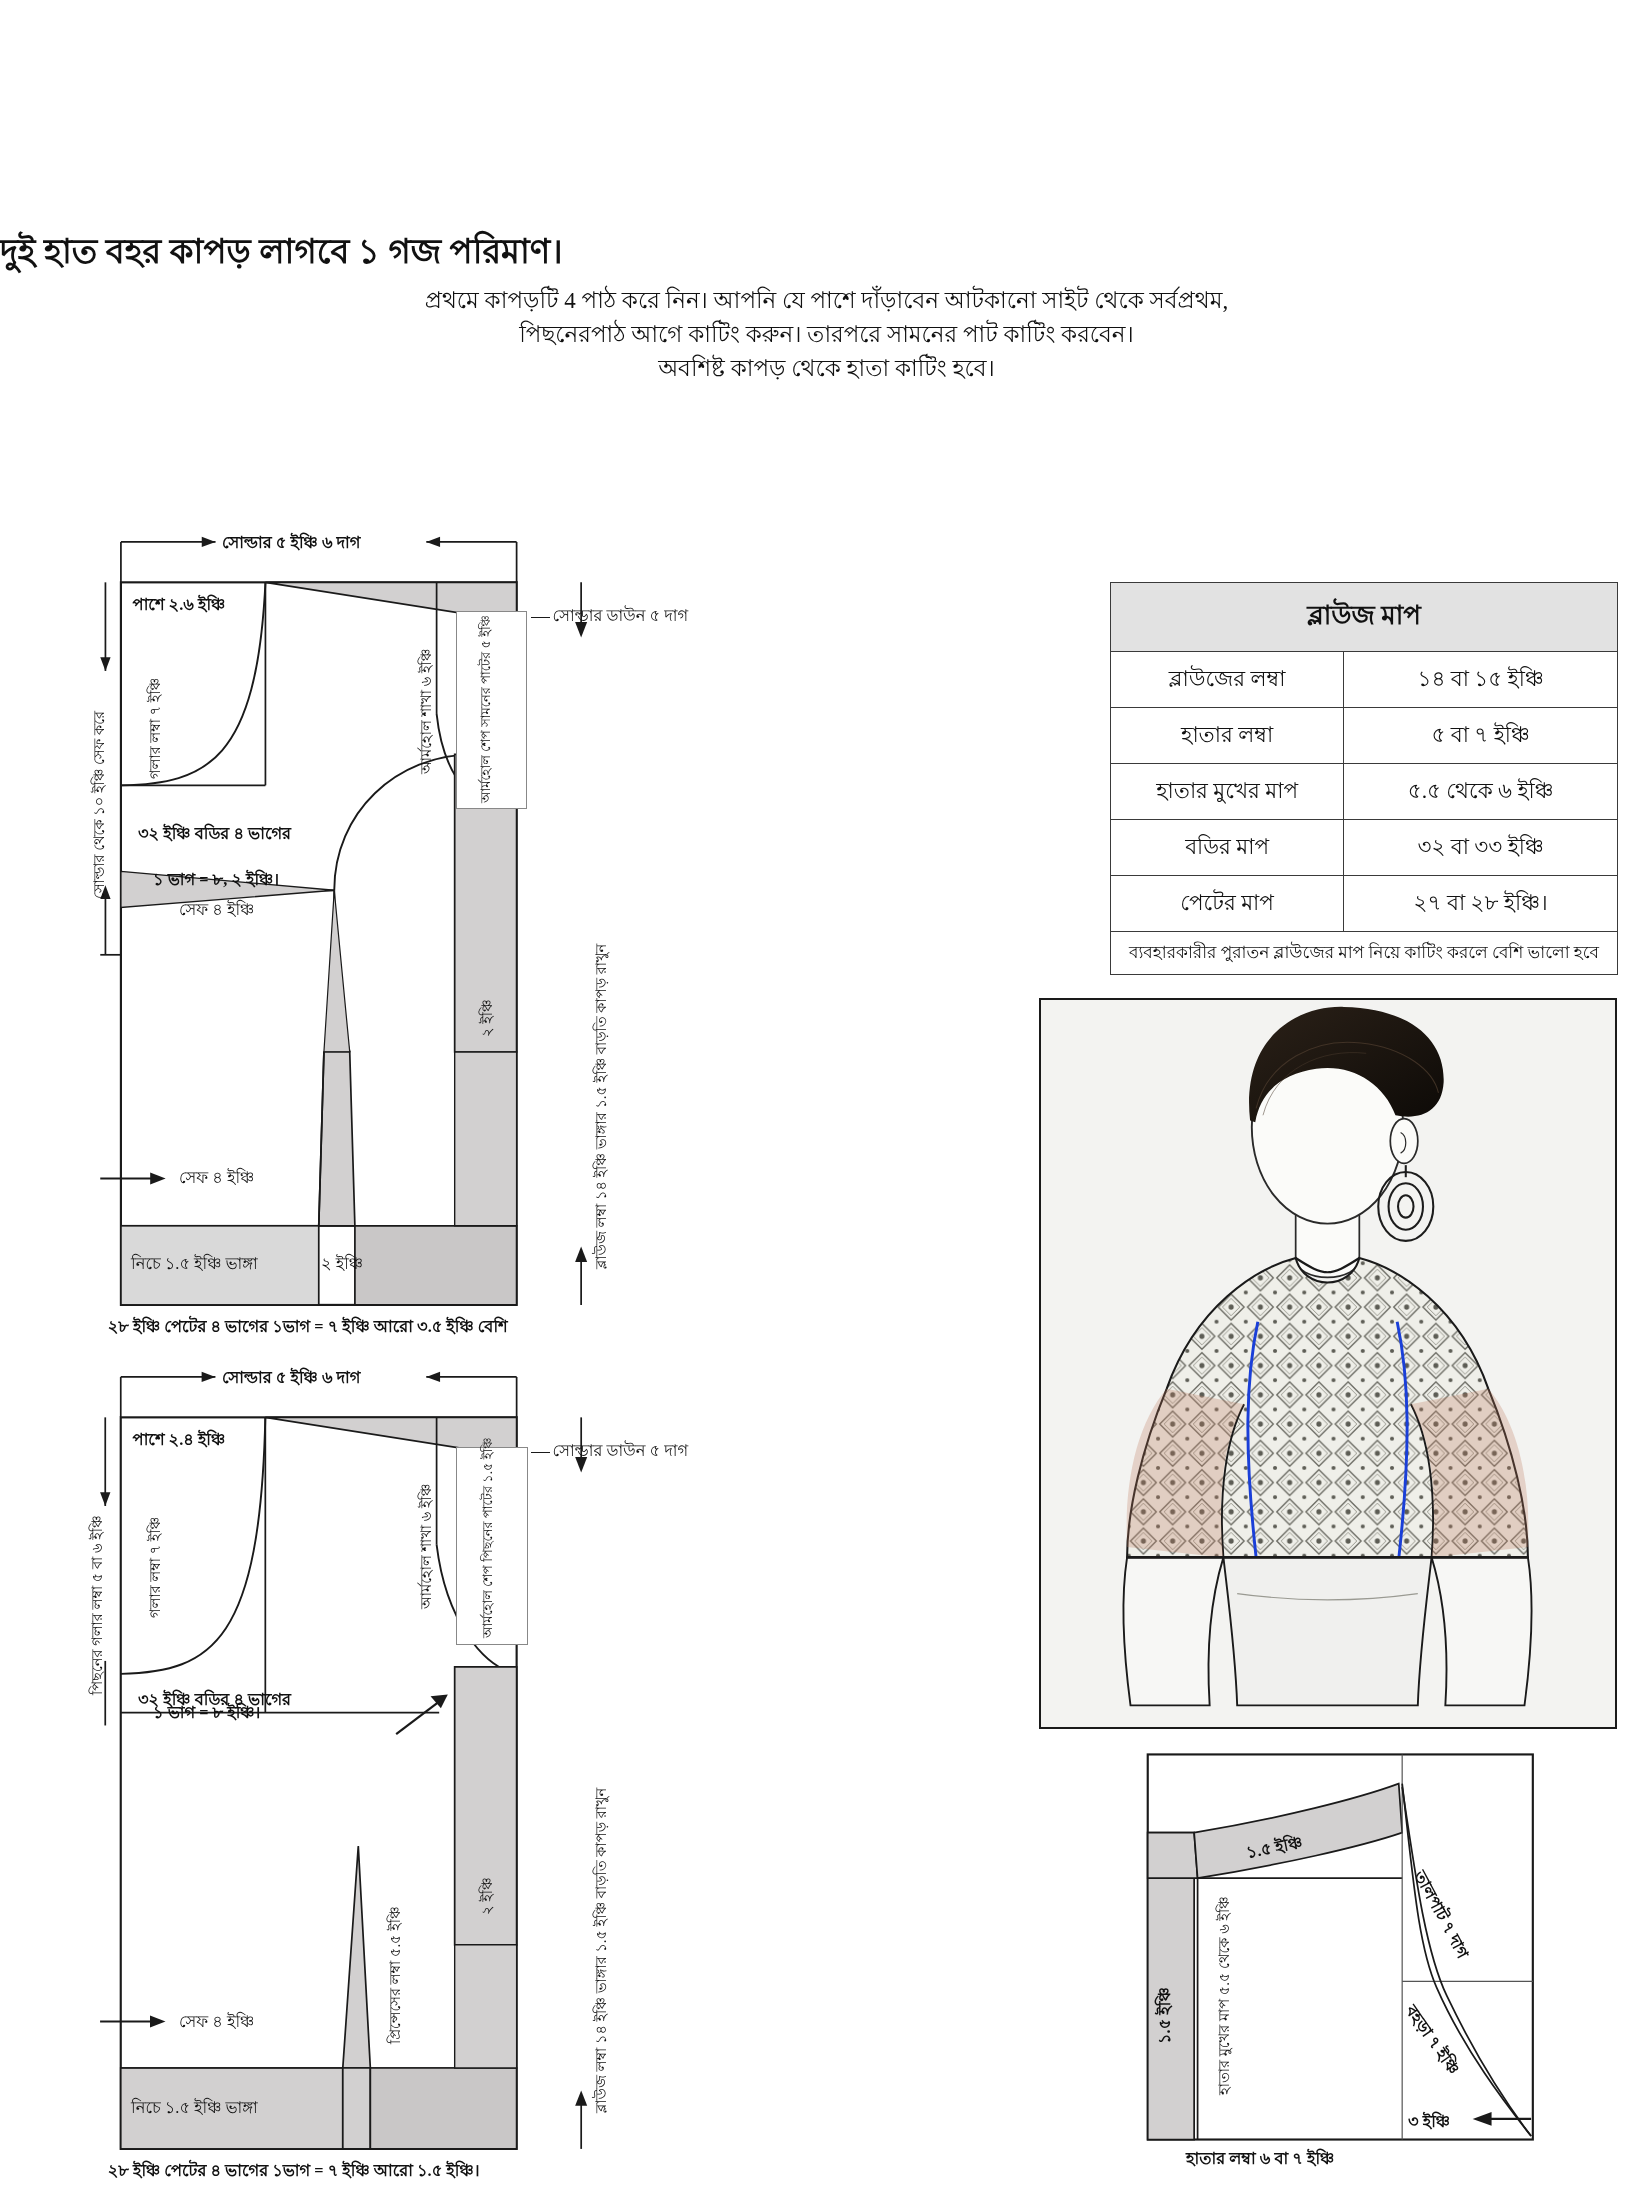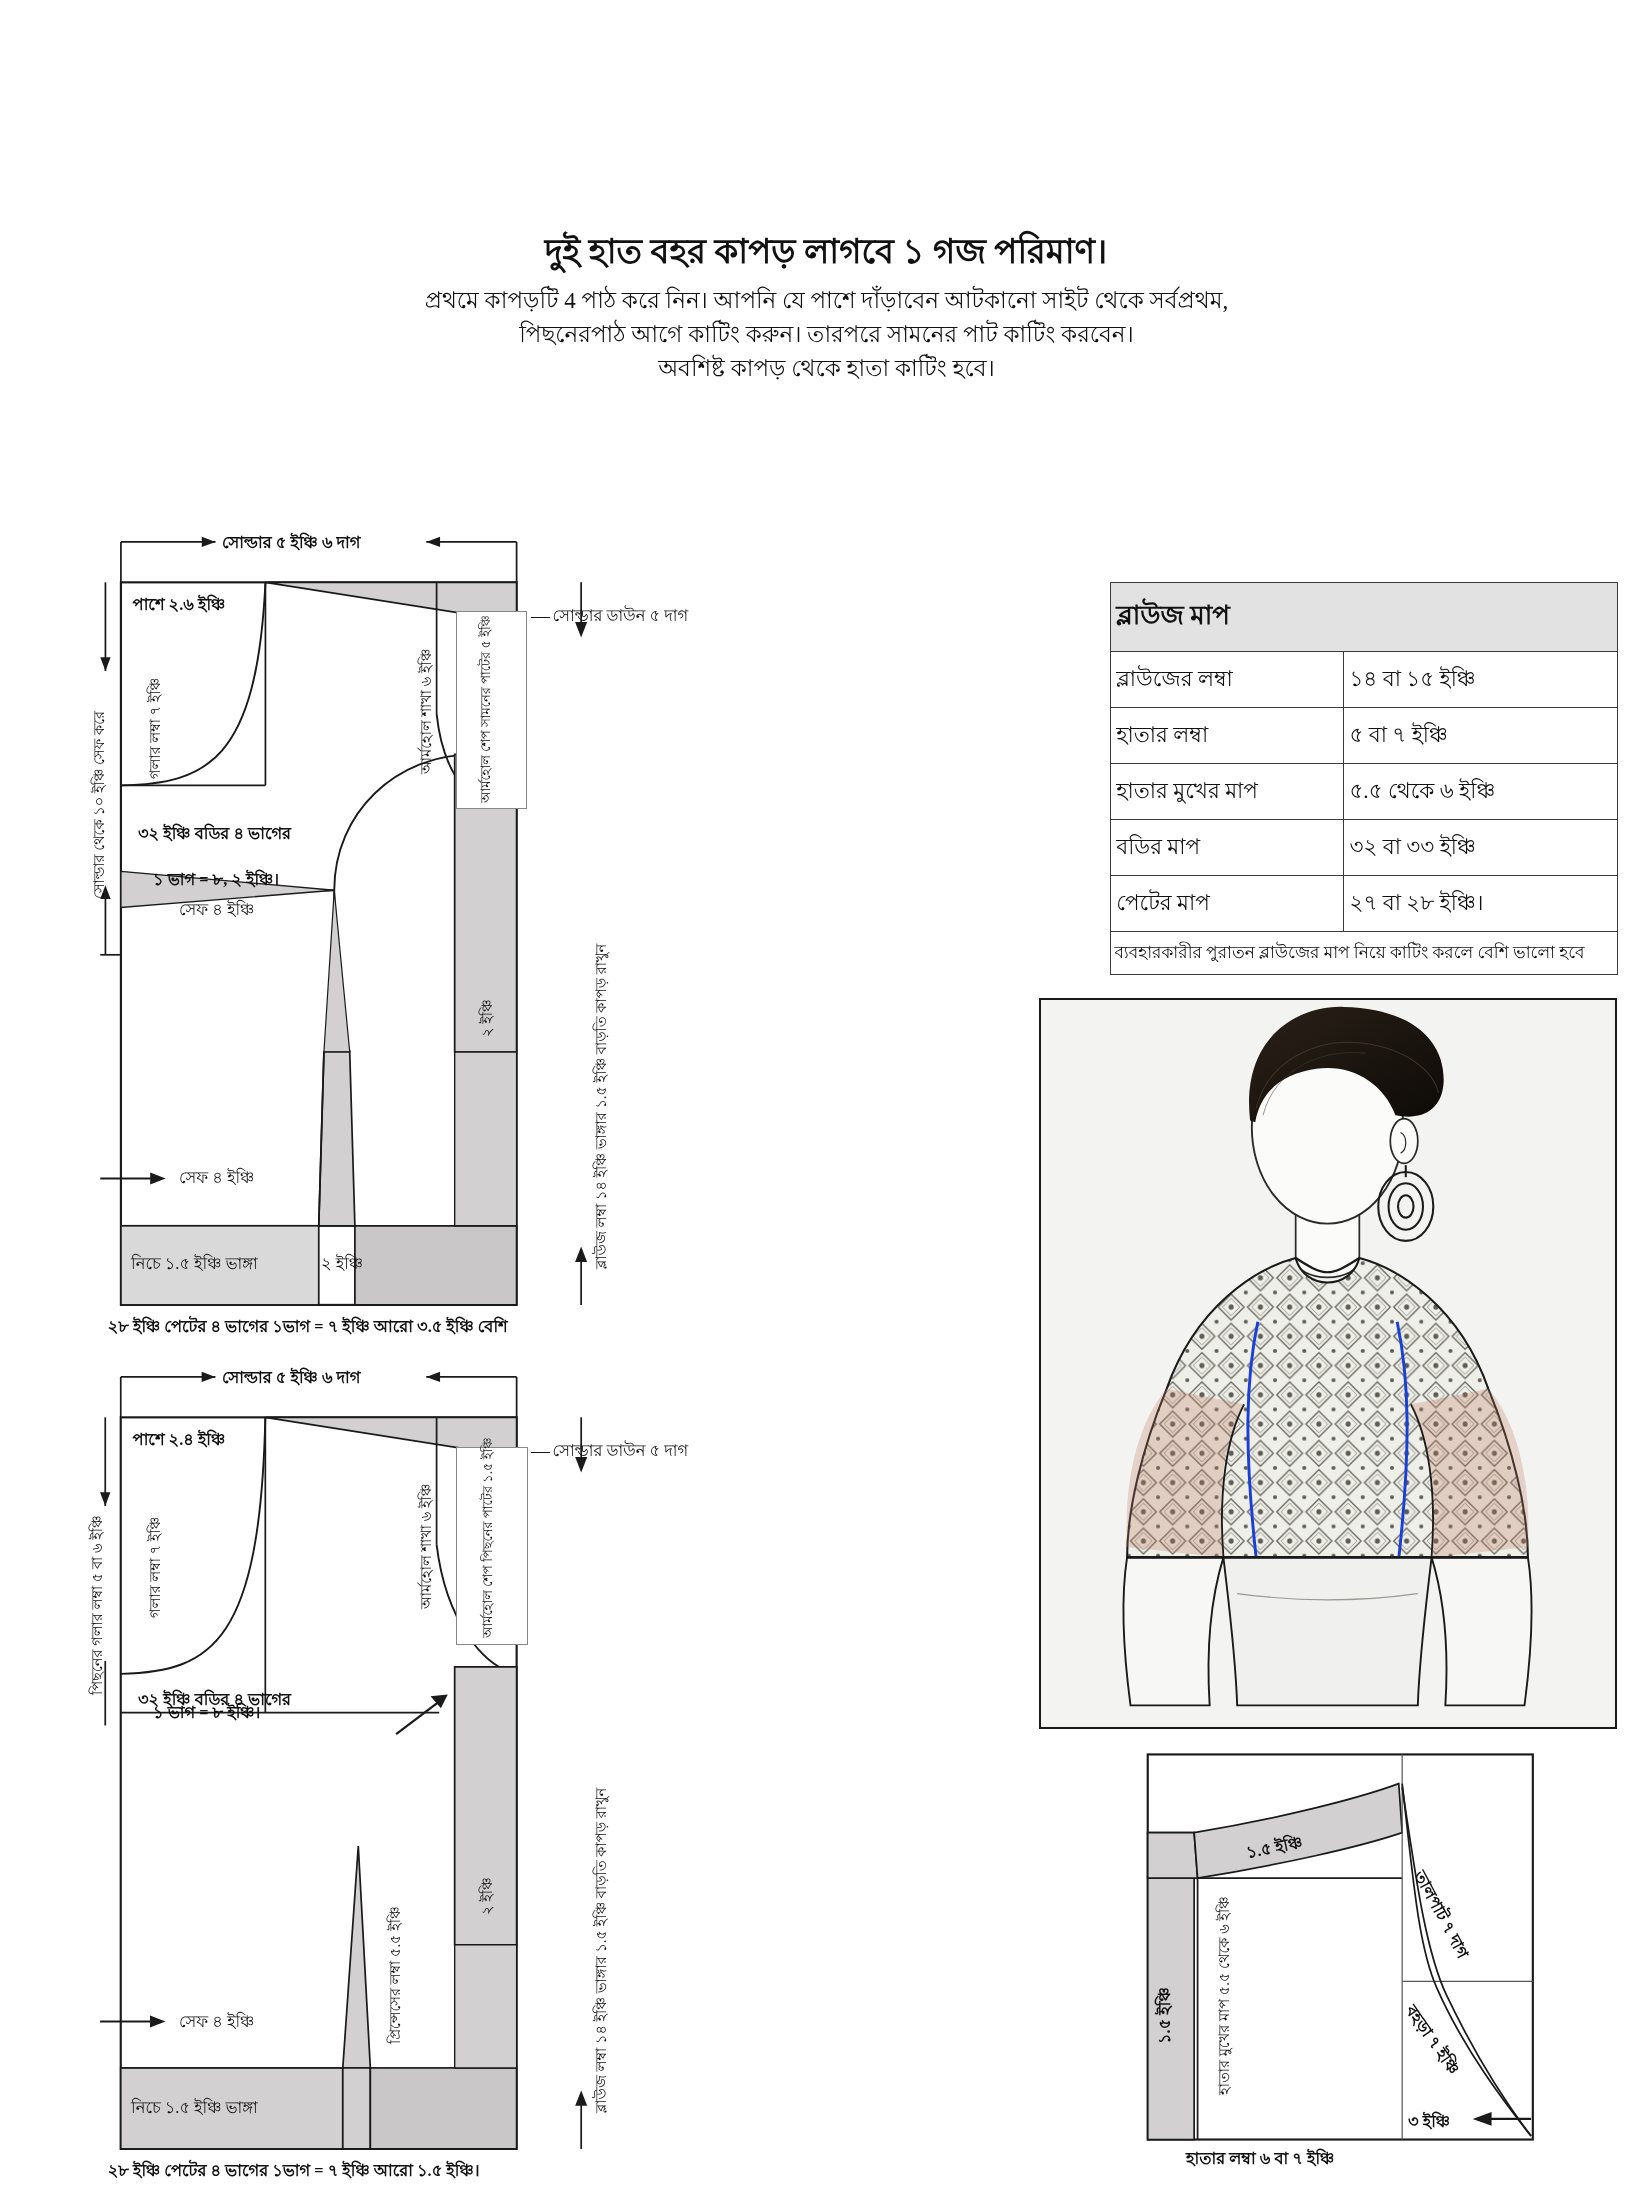--- a/index.html
+++ b/index.html
@@ -19,21 +19,21 @@
   .title-bar{
     position:absolute; left:86px; top:82px; width:1480px; height:103px;
     background:#e2e2e2; border:1.7px solid #4a4a4a;
     display:flex; align-items:center; justify-content:center;
   }
   .title-bar .title{
     font-size:45px; font-weight:bold; letter-spacing:0.4px; white-space:nowrap;
     font-family:"Liberation Serif","DejaVu Serif",serif;
   }
   .subtitle{
-    position:absolute; left:0; top:225px; width:1652px; text-align:center;
+    position:absolute; left:0; top:225px; width:1652px; 
     font-size:34px; font-weight:bold;
   }
   .para{
     position:absolute; left:181px; top:284px; width:1291px; text-align:center;
     font-size:23px; line-height:1.48;
   }
   .para div{ white-space:nowrap; }
 
   
   .diagram{ position:absolute; }
@@ -44,21 +44,21 @@
   .rot90{ transform:rotate(-90deg); transform-origin:left top; }
   .box-note{ position:absolute; border:1.3px solid #888; background:#fff; }
   svg.ov{ position:absolute; left:0; top:0; overflow:visible; pointer-events:none; }
 
   
   .mtable{
     position:absolute; left:1110px; top:582px; width:508px;
     border:1.7px solid #3a3a3a; border-collapse:collapse; background:#fff;
   }
   .mtable td, .mtable th{
-    border:1.3px solid #3a3a3a; text-align:left; padding:9.5px 5.2px;
+    border:1.3px solid #3a3a3a; text-align:center; padding:9.5px 5.2px;
     font-size:21.5px;
     margin-left:32px;
   }
   .mtable th{ background:#e2e2e2; font-size:26px; font-weight:bold; padding:12px 5.2px;}
   .mtable td.k{ width:46%; }
   .mtable td.foot{ font-size:17px; padding:6.9px 3.4px; }
 
   
   .photo{
     position:absolute; left:1039px; top:998px; width:578px; height:731px;

